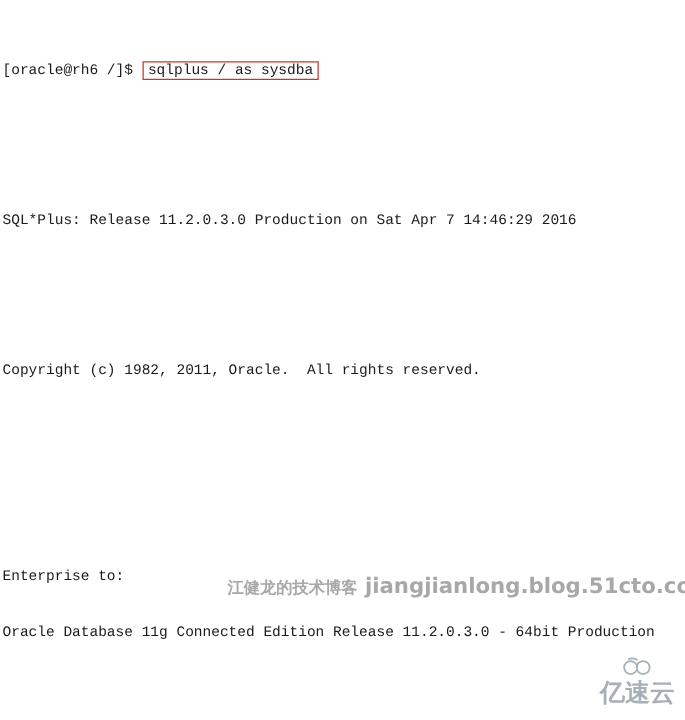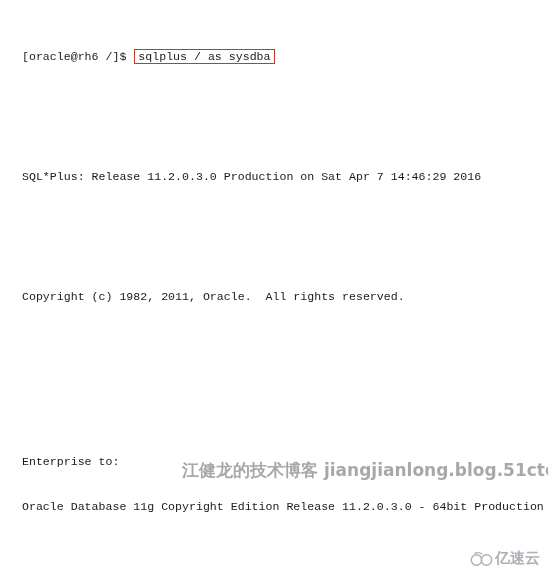--- a/index.html
+++ b/index.html
@@ -14,21 +14,21 @@
     overflow: hidden;
     font-family: "Liberation Mono", "DejaVu Sans Mono", monospace;
   }
 
   #terminal {
     position: absolute;
     left: 0;
     top: 0;
     width: 548px;
     height: 576px;
-    padding: 4px 0 0 22px;
+    padding: 4px 0 0 2px;
     box-sizing: border-box;
     background: #ffffff;
     color: #1a1a1a;
     font-family: "Liberation Mono", "DejaVu Sans Mono", monospace;
     font-size: 11.6px;
     line-height: 15px;
     white-space: pre;
     letter-spacing: 0px;
   }
 
@@ -60,36 +60,37 @@
     left: 182px;
     top: 459px;
     color: #a8a8a8;
     font-family: "DejaVu Sans", "Liberation Sans", sans-serif;
     font-size: 17px;
     font-weight: bold;
     letter-spacing: 0px;
     white-space: nowrap;
     pointer-events: none;
   }
-  #watermark .wm-cn { font-size: 17px; }
+  #watermark .wm-cn { font-size: 13px; }
   #watermark .wm-url { font-size: 17px; }
 
   
   #site-badge {
     position: absolute;
     right: 8px;
     bottom: 8px;
     display: flex;
     align-items: center;
     gap: 0;
     color: #9aa3ab;
     font-family: "DejaVu Sans", "Liberation Sans", sans-serif;
-    font-size: 15px;
+    font-size: 20px;
     font-weight: bold;
     opacity: 0.85;
+    flex-direction: column;
   }
   #site-badge svg { display: block; }
 </style>
 </head>
 <body>
 
 <div id="terminal">
 
   <span class="line"><span>[oracle@rh6 /]$ </span><span class="boxed">sqlplus / as sysdba</span></span>
 
@@ -98,21 +99,21 @@
   <span class="line">SQL*Plus: Release 11.2.0.3.0 Production on Sat Apr 7 14:46:29 2016</span>
 
   <span class="blank"></span>
 
   <span class="line">Copyright (c) 1982, 2011, Oracle.  All rights reserved.</span>
 
   <span class="blank"></span>
   <span class="blank"></span>
 
   <span class="line">Enterprise to:</span>
-  <span class="line">Oracle Database 11g Copyright Edition Release 11.2.0.3.0 - 64bit Production</span>
+  <span class="line">Oracle Database 11g Connected Edition Release 11.2.0.3.0 - 64bit Production</span>
 
   
 
   
 
   
 
   
 
   

